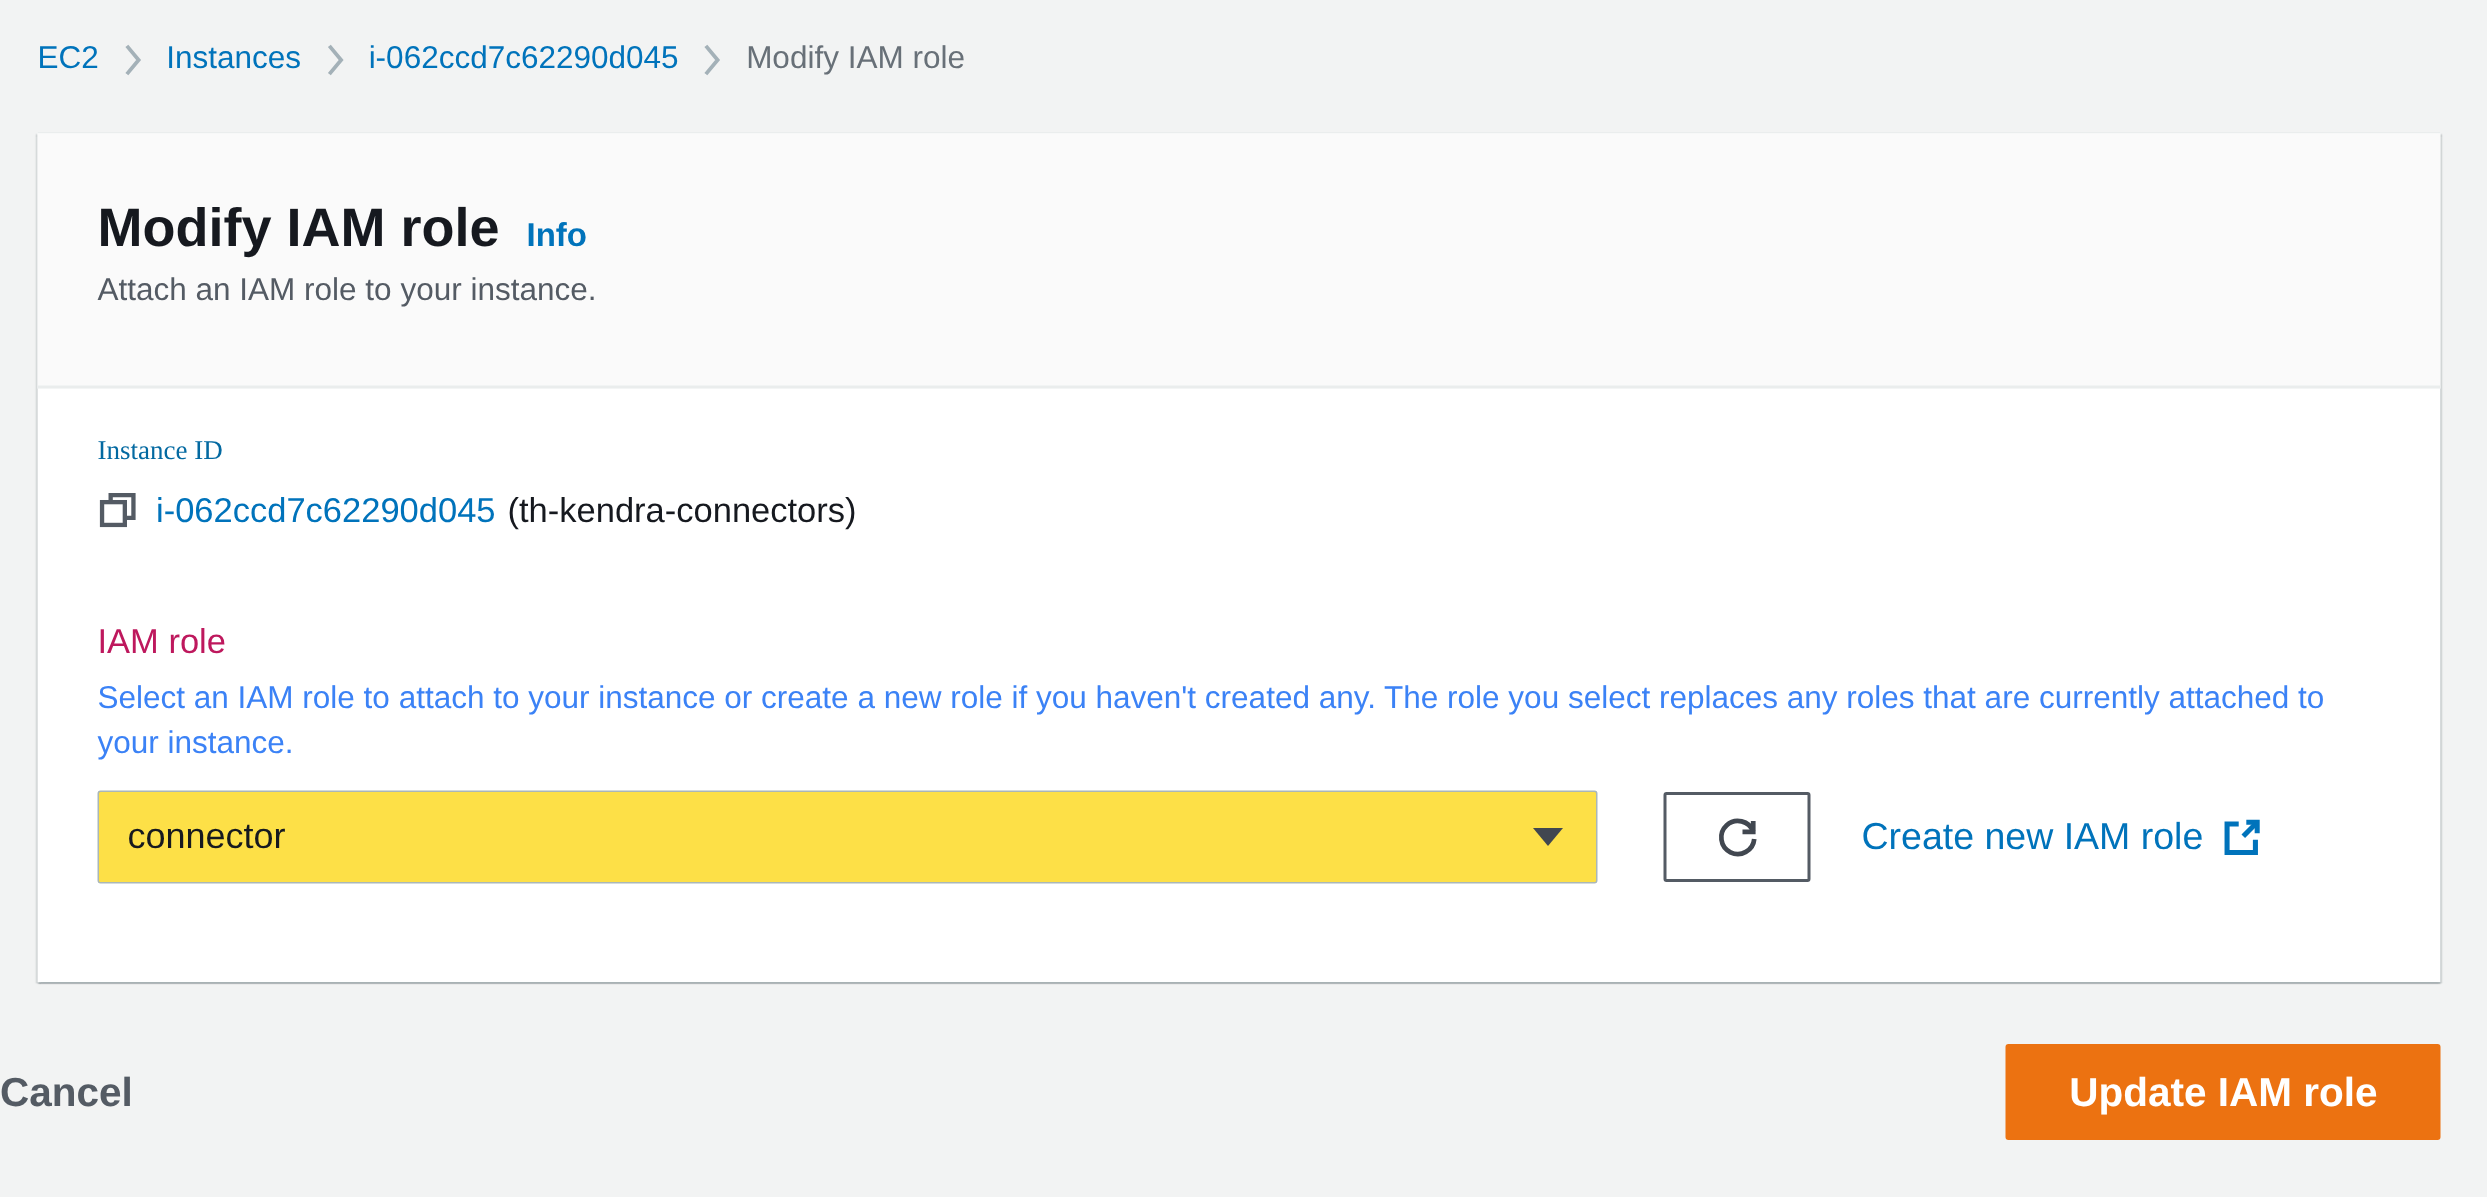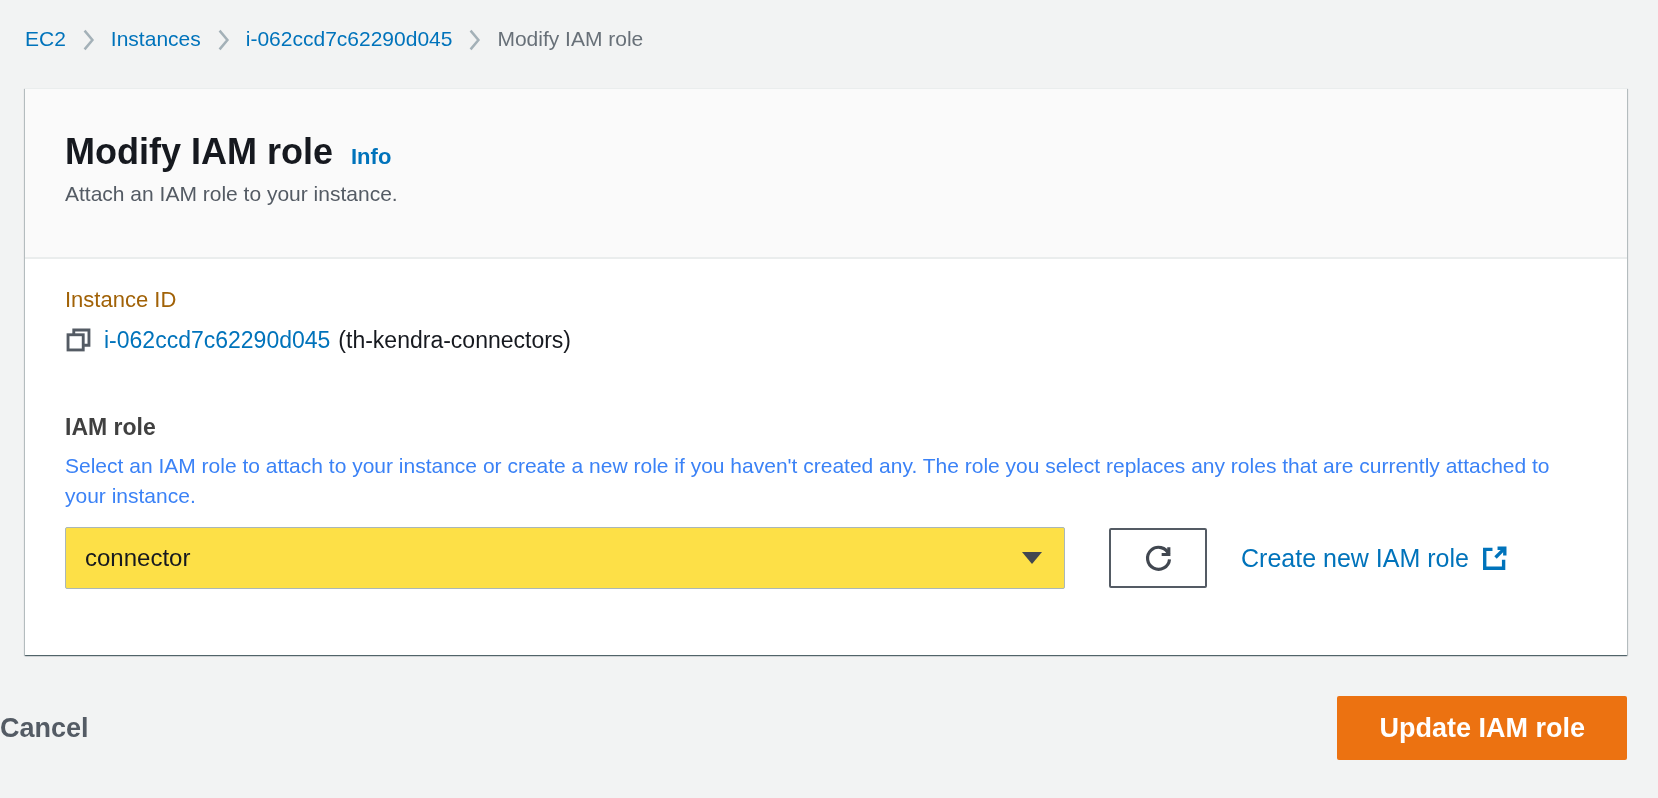--- a/index.html
+++ b/index.html
@@ -54,41 +54,41 @@
   .card-subtitle {
     margin-top: 8px;
     font-size: 21px;
     line-height: 26px;
     color: #545b64;
   }
 
   .card-content { padding: 28px 40px 66px 40px; }
 
   .field-label-secondary {
-    font-size: 22px;
+    font-size: 18px;
     line-height: 26px;
-    color: #a16207;
+    color: #0369a1;
+    font-family: Liberation Serif, serif;
   }
   .instance-row {
     margin-top: 12px;
     display: flex;
     align-items: center;
     font-size: 23px;
     line-height: 30px;
   }
   .copy-btn { display: inline-flex; align-items: center; cursor: pointer; margin-right: 12px; }
   .instance-link { color: #0073bb; text-decoration: none; cursor: pointer; }
   .instance-name { color: #16191f; margin-left: 8px; }
 
   .iam-label {
     margin-top: 58px;
     font-size: 23px;
     line-height: 28px;
-    color: #404040;
-    font-weight: bold;
+    color: #be185d;
   }
   .iam-desc {
     margin-top: 10px;
     font-size: 21px;
     line-height: 30px;
     color: #3b82f6;
     max-width: 1500px;
   }
 
   .select-row {

